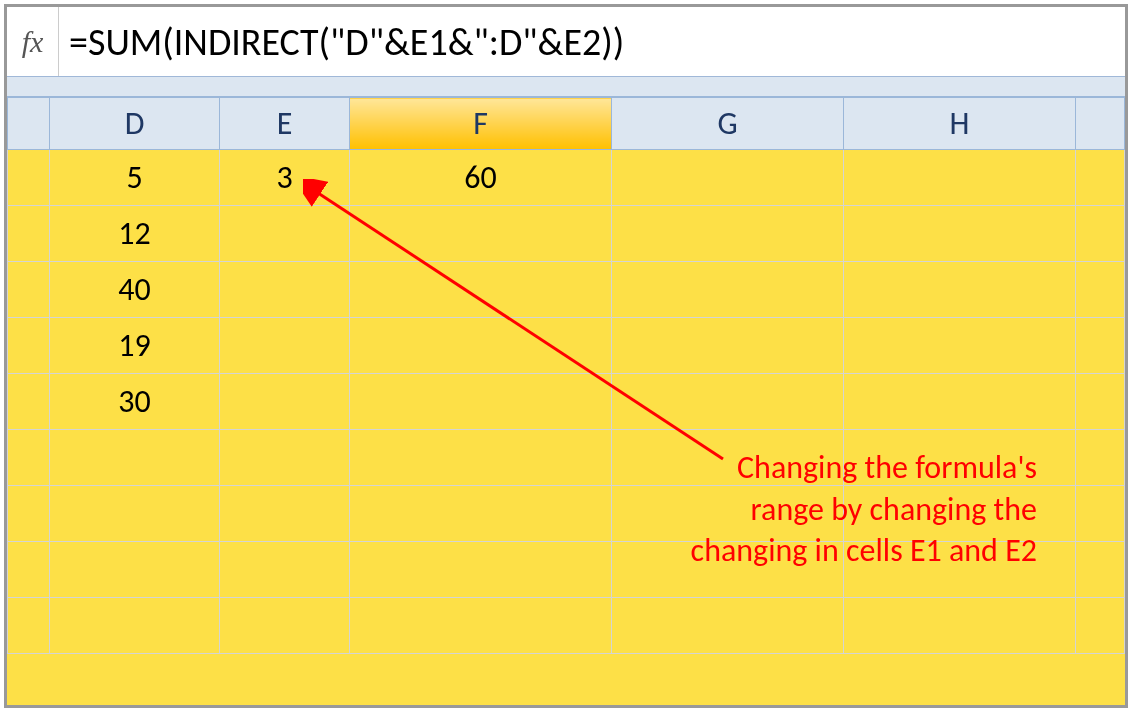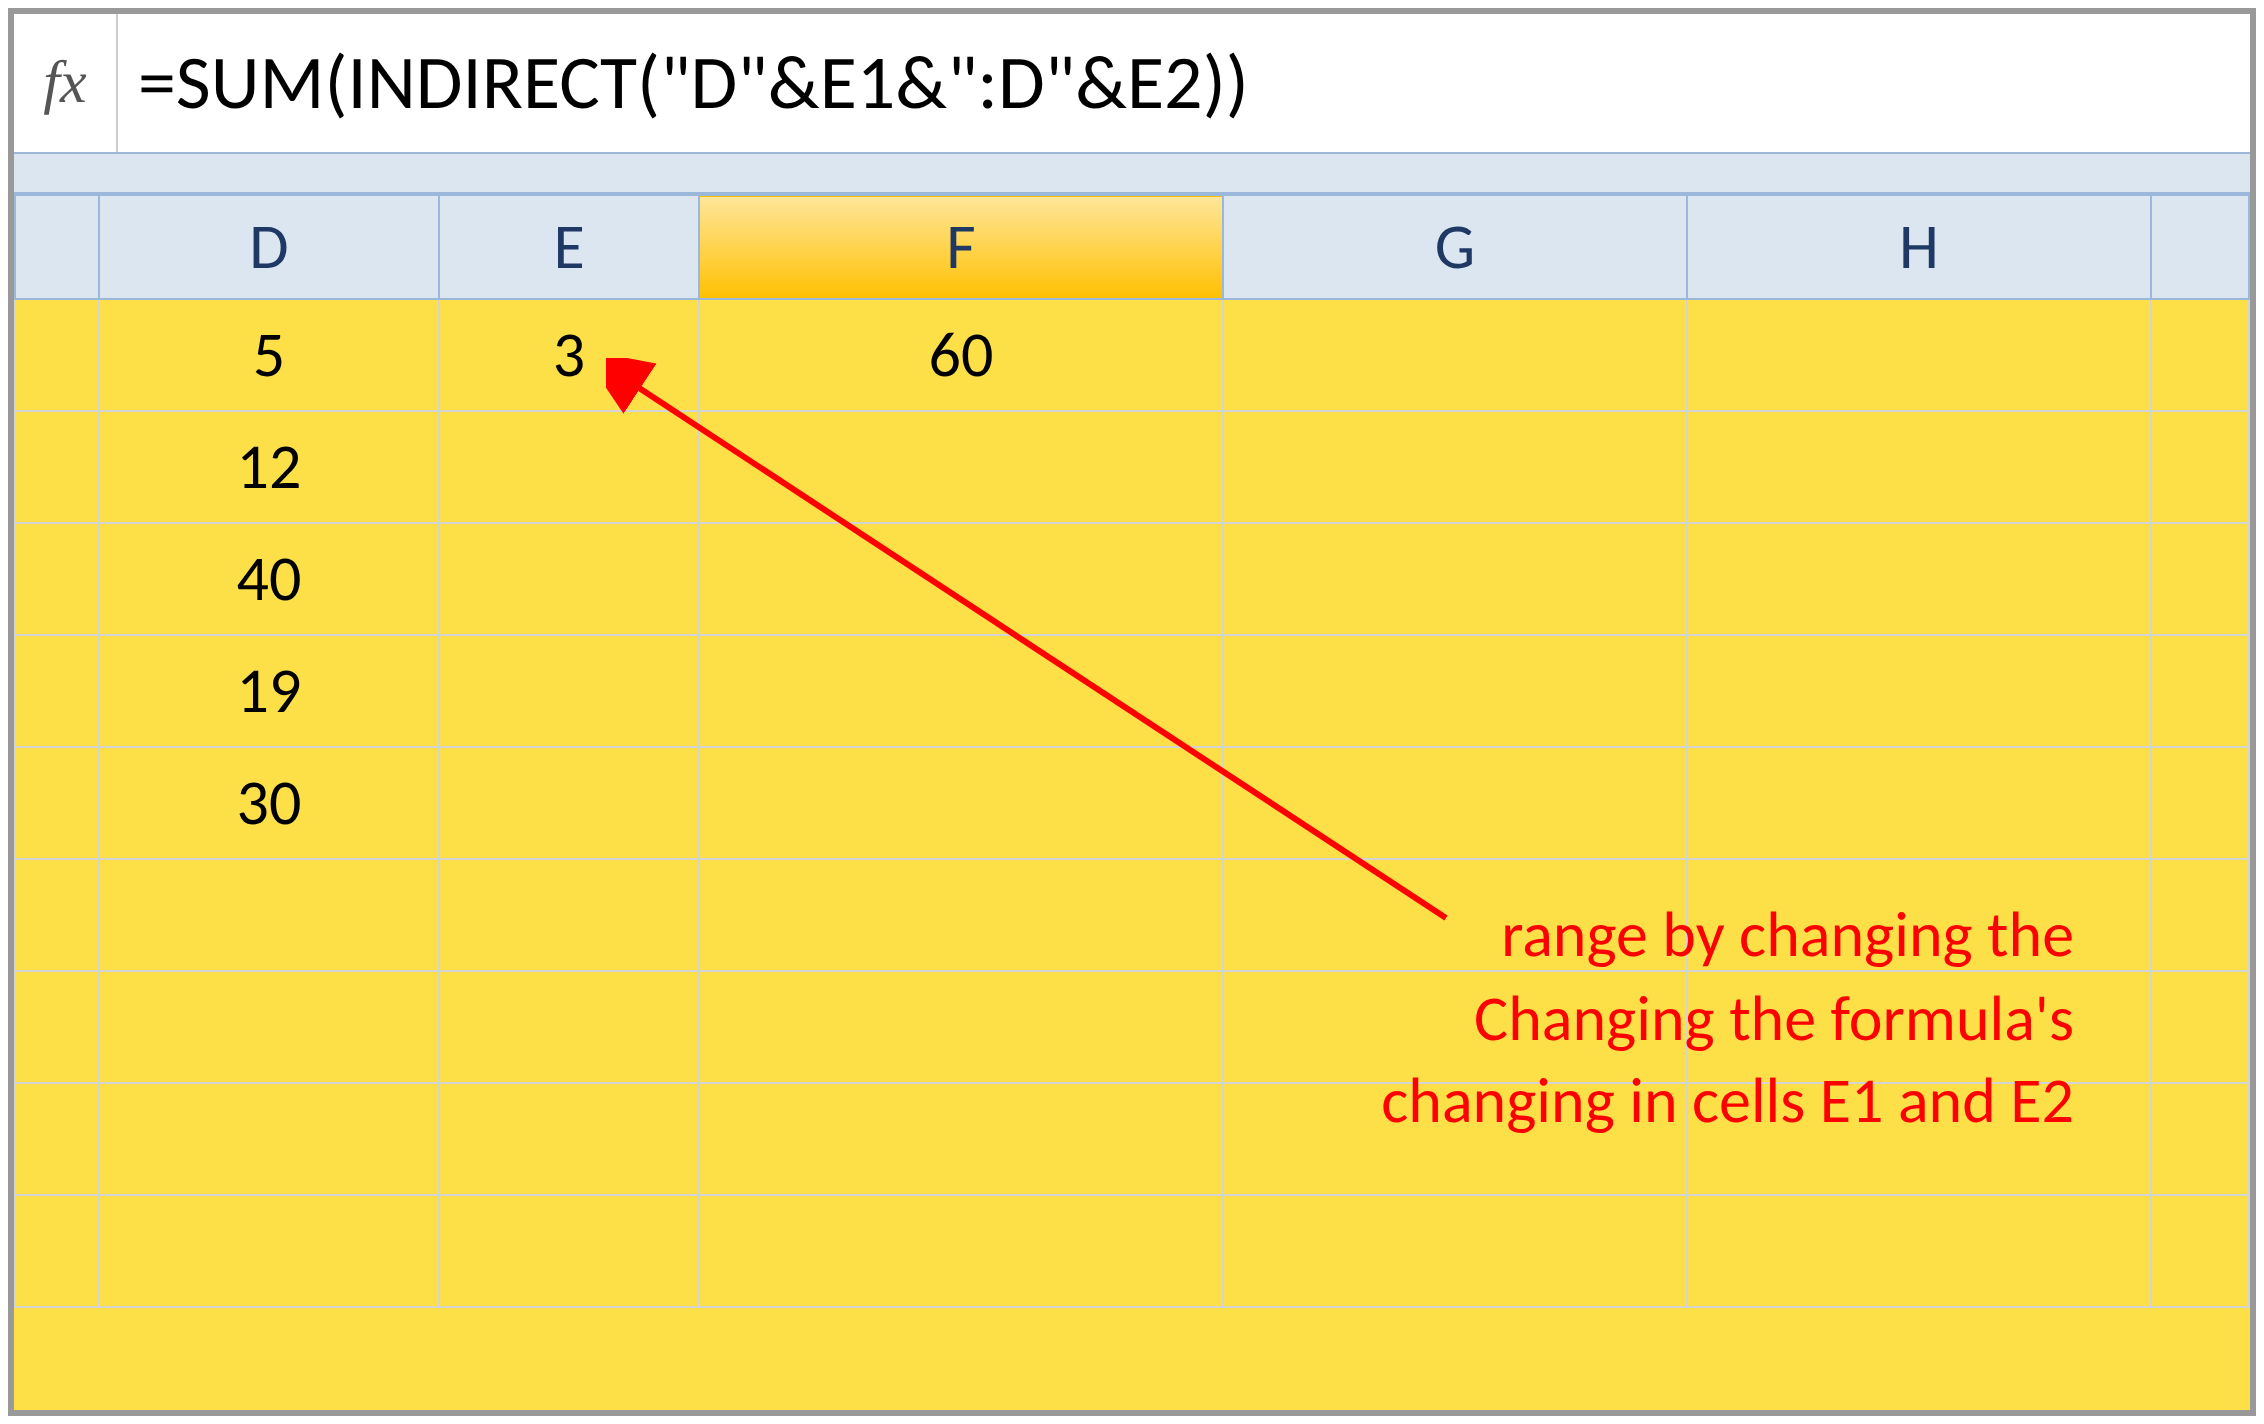--- a/index.html
+++ b/index.html
@@ -232,19 +232,19 @@
     <svg class="arrow-svg" style="top:82px; left:296px;" width="450" height="300">
       <defs>
         <marker id="arrowhead" markerWidth="12" markerHeight="10" refX="2" refY="5" orient="auto">
           <polygon points="0 0, 12 5, 0 10" fill="#ff0000"></polygon>
         </marker>
       </defs>
       <line x1="420" y1="280" x2="12" y2="12" stroke="#ff0000" stroke-width="3" marker-end="url(#arrowhead)"></line>
     </svg>
 
     <div class="annotation" style="top:350px; left:530px; width:500px;">
+      <div>Changing the formula's</div>
       <div>range by changing the</div>
-      <div>Changing the formula's</div>
       <div>changing in cells E1 and E2</div>
     </div>
 
   </div>
 </div>
 
 </body></html>

